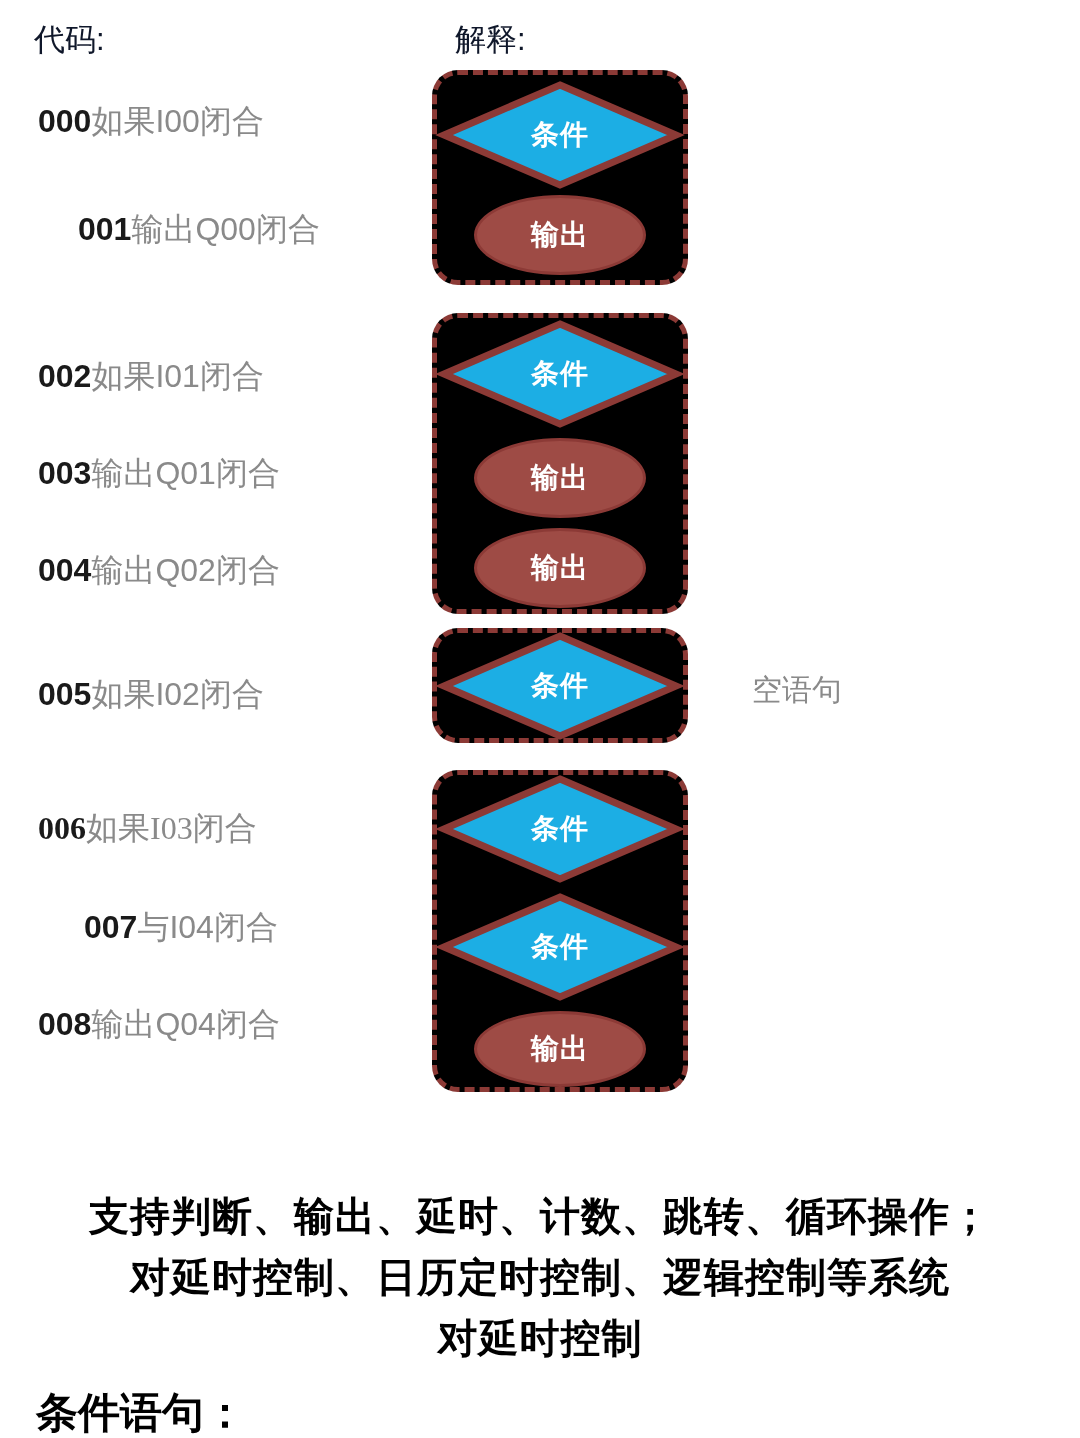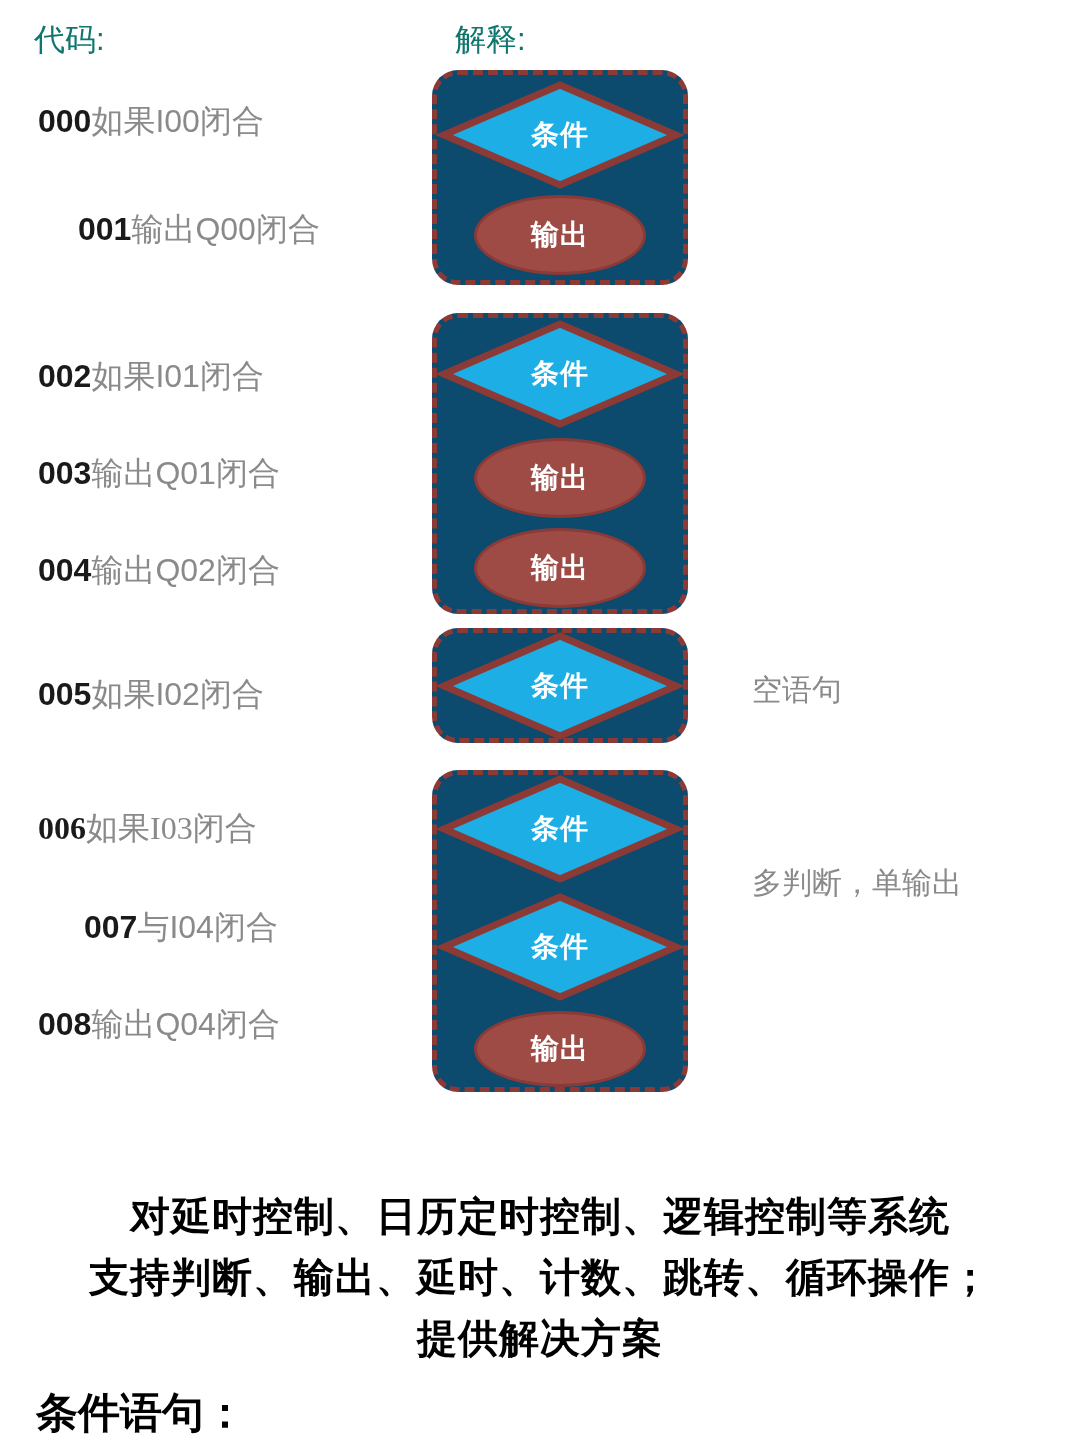--- a/index.html
+++ b/index.html
@@ -12,21 +12,21 @@
     width: 1080px;
     height: 1438px;
     position: relative;
     font-family: "Liberation Sans", "DejaVu Sans", sans-serif;
     overflow: hidden;
   }
 
   
   .col-header {
     position: absolute;
-    color: #0f766e;
+    color: #0f172a;
     font-size: 31px;
     line-height: 1;
     white-space: nowrap;
   }
   #header-code  { left: 34px;  top: 24px; }
   #header-desc  { left: 455px; top: 24px; }
 
   
   #code-column {
     position: absolute;
@@ -60,21 +60,21 @@
     width: 1080px;
     height: 1120px;
   }
   .group-box {
     position: absolute;
     left: 432px;
     width: 256px;
     box-sizing: border-box;
     border: 5px dashed #8c3a36;
     border-radius: 26px;
-    background: #0c4a6e;
+    background: #000000;
   }
   .shape-stack {
     position: absolute;
     left: 0;
     top: 0;
     width: 100%;
     height: 100%;
     display: flex;
     flex-direction: column;
     align-items: center;
@@ -241,22 +241,21 @@
             <polygon points="120,4 236,54 120,104 4,54" fill="#1CAEE4" stroke="#8C3A36" stroke-width="7" stroke-linejoin="miter"></polygon>
           </svg>
           <div class="node-label">条件</div>
         </div>
         <div class="node-ellipse">
           <div class="ellipse-body" style="background: rgb(158, 75, 69); border-color: rgb(140, 58, 54);"></div>
           <div class="node-label">输出</div>
         </div>
       </div>
     </div>
-    <div class="annotation" style="top: 868px; color: rgb(138, 138, 138);">多判断，单输出</div>
   </div>
 
 <div id="summary">
+  <div>支持判断、输出、延时、计数、跳转、循环操作；</div>
   <div>对延时控制、日历定时控制、逻辑控制等系统</div>
-  <div>支持判断、输出、延时、计数、跳转、循环操作；</div>
-  <div>提供解决方案</div>
+  <div>对延时控制</div>
 </div>
 
 <div id="footer-label">条件语句：</div>
 
 </body></html>

